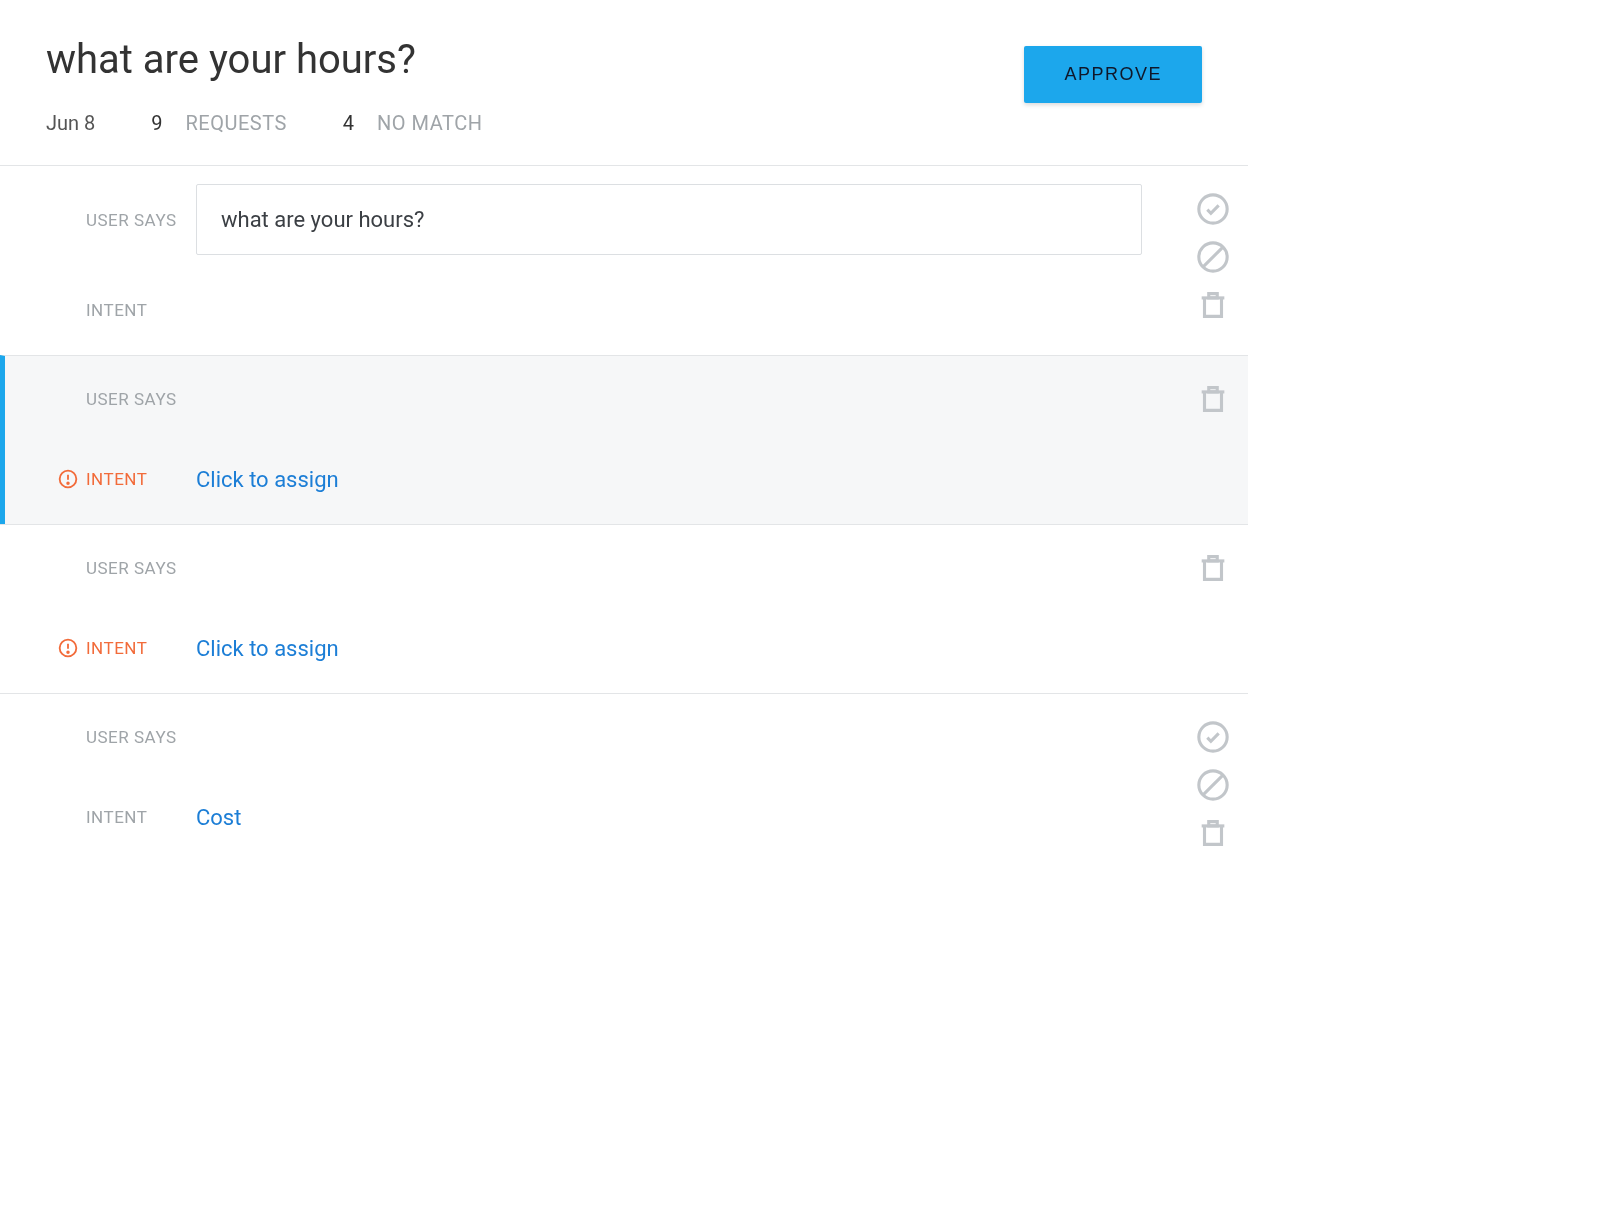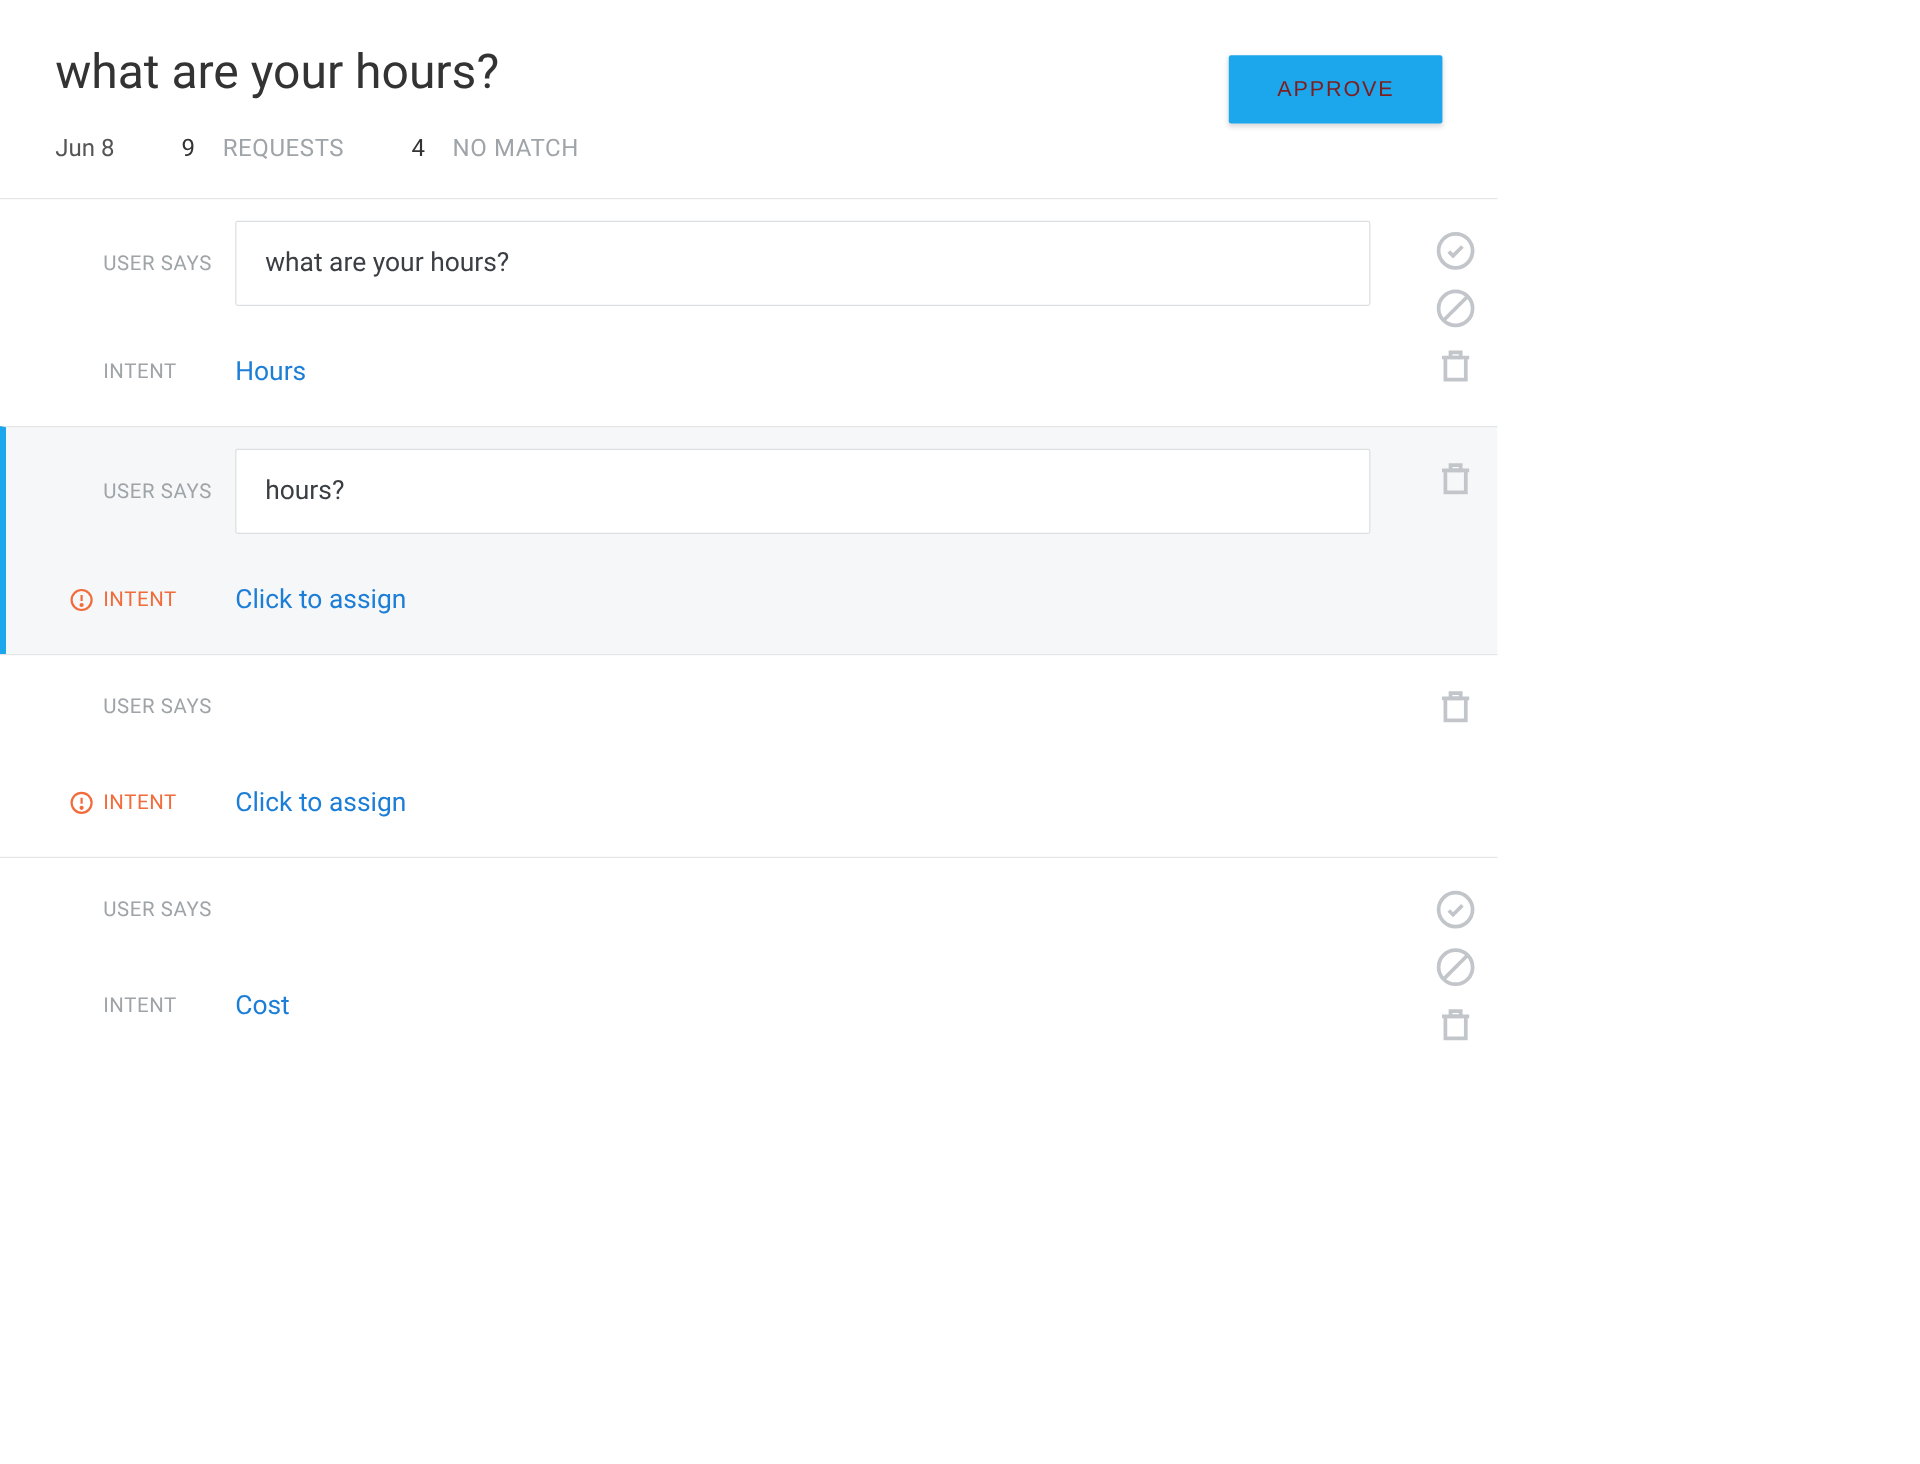--- a/index.html
+++ b/index.html
@@ -33,21 +33,21 @@
   .meta-date { color: #555; }
   .meta-item { color: #333; }
   .meta-label {
     color: #9fa4a8;
     text-transform: uppercase;
     letter-spacing: 0.5px;
     margin-left: 18px;
   }
   .approve-btn {
     background: #1ca7ec;
-    color: #7f1d1d;
+    color: #0f172a;
     border: none;
     padding: 18px 40px;
     font-size: 18px;
     letter-spacing: 1.5px;
     cursor: pointer;
     border-radius: 2px;
     box-shadow: 0 2px 4px rgba(0,0,0,0.15);
     margin-top: 10px;
   }
   .rows { width: 100%; }
@@ -149,23 +149,20 @@
       <div class="row-content">
         <div class="row-line">
           <div class="col-label">USER SAYS</div>
           <div class="input-cell">
             <input class="user-input" value="what are your hours?" style="">
           </div>
         </div>
         <div class="gap"></div>
         <div class="row-line">
           <div class="col-label">INTENT</div>
-          <div class="input-cell">
-            <span class="intent-link">Hours</span>
-          </div>
         </div>
       </div>
       <div class="actions">
         <span class="icon-btn">
           <svg viewBox="0 0 24 24" fill="none" stroke="currentColor" stroke-width="2.2">
               <circle cx="12" cy="12" r="10"></circle>
               <path d="M8 12.5l2.5 2.5L16 9.5"></path>
             </svg>
         </span>
         <span class="icon-btn">
@@ -181,23 +178,20 @@
               <path d="M6 7v13h12V7"></path>
             </svg>
         </span>
       </div>
     </div>
 
     <div class="row selected">
       <div class="row-content">
         <div class="row-line">
           <div class="col-label">USER SAYS</div>
-          <div class="input-cell">
-            <input class="user-input" value="hours?" style="">
-          </div>
         </div>
         <div class="gap"></div>
         <div class="row-line">
           <div class="col-label warn with-icon">
             <span class="warn-icon">
               <svg viewBox="0 0 24 24" fill="none" stroke="#f26b3a" stroke-width="2.2">
                   <circle cx="12" cy="12" r="10"></circle>
                   <line x1="12" y1="7" x2="12" y2="13"></line>
                   <circle cx="12" cy="17" r="1" fill="#f26b3a"></circle>
                 </svg>

